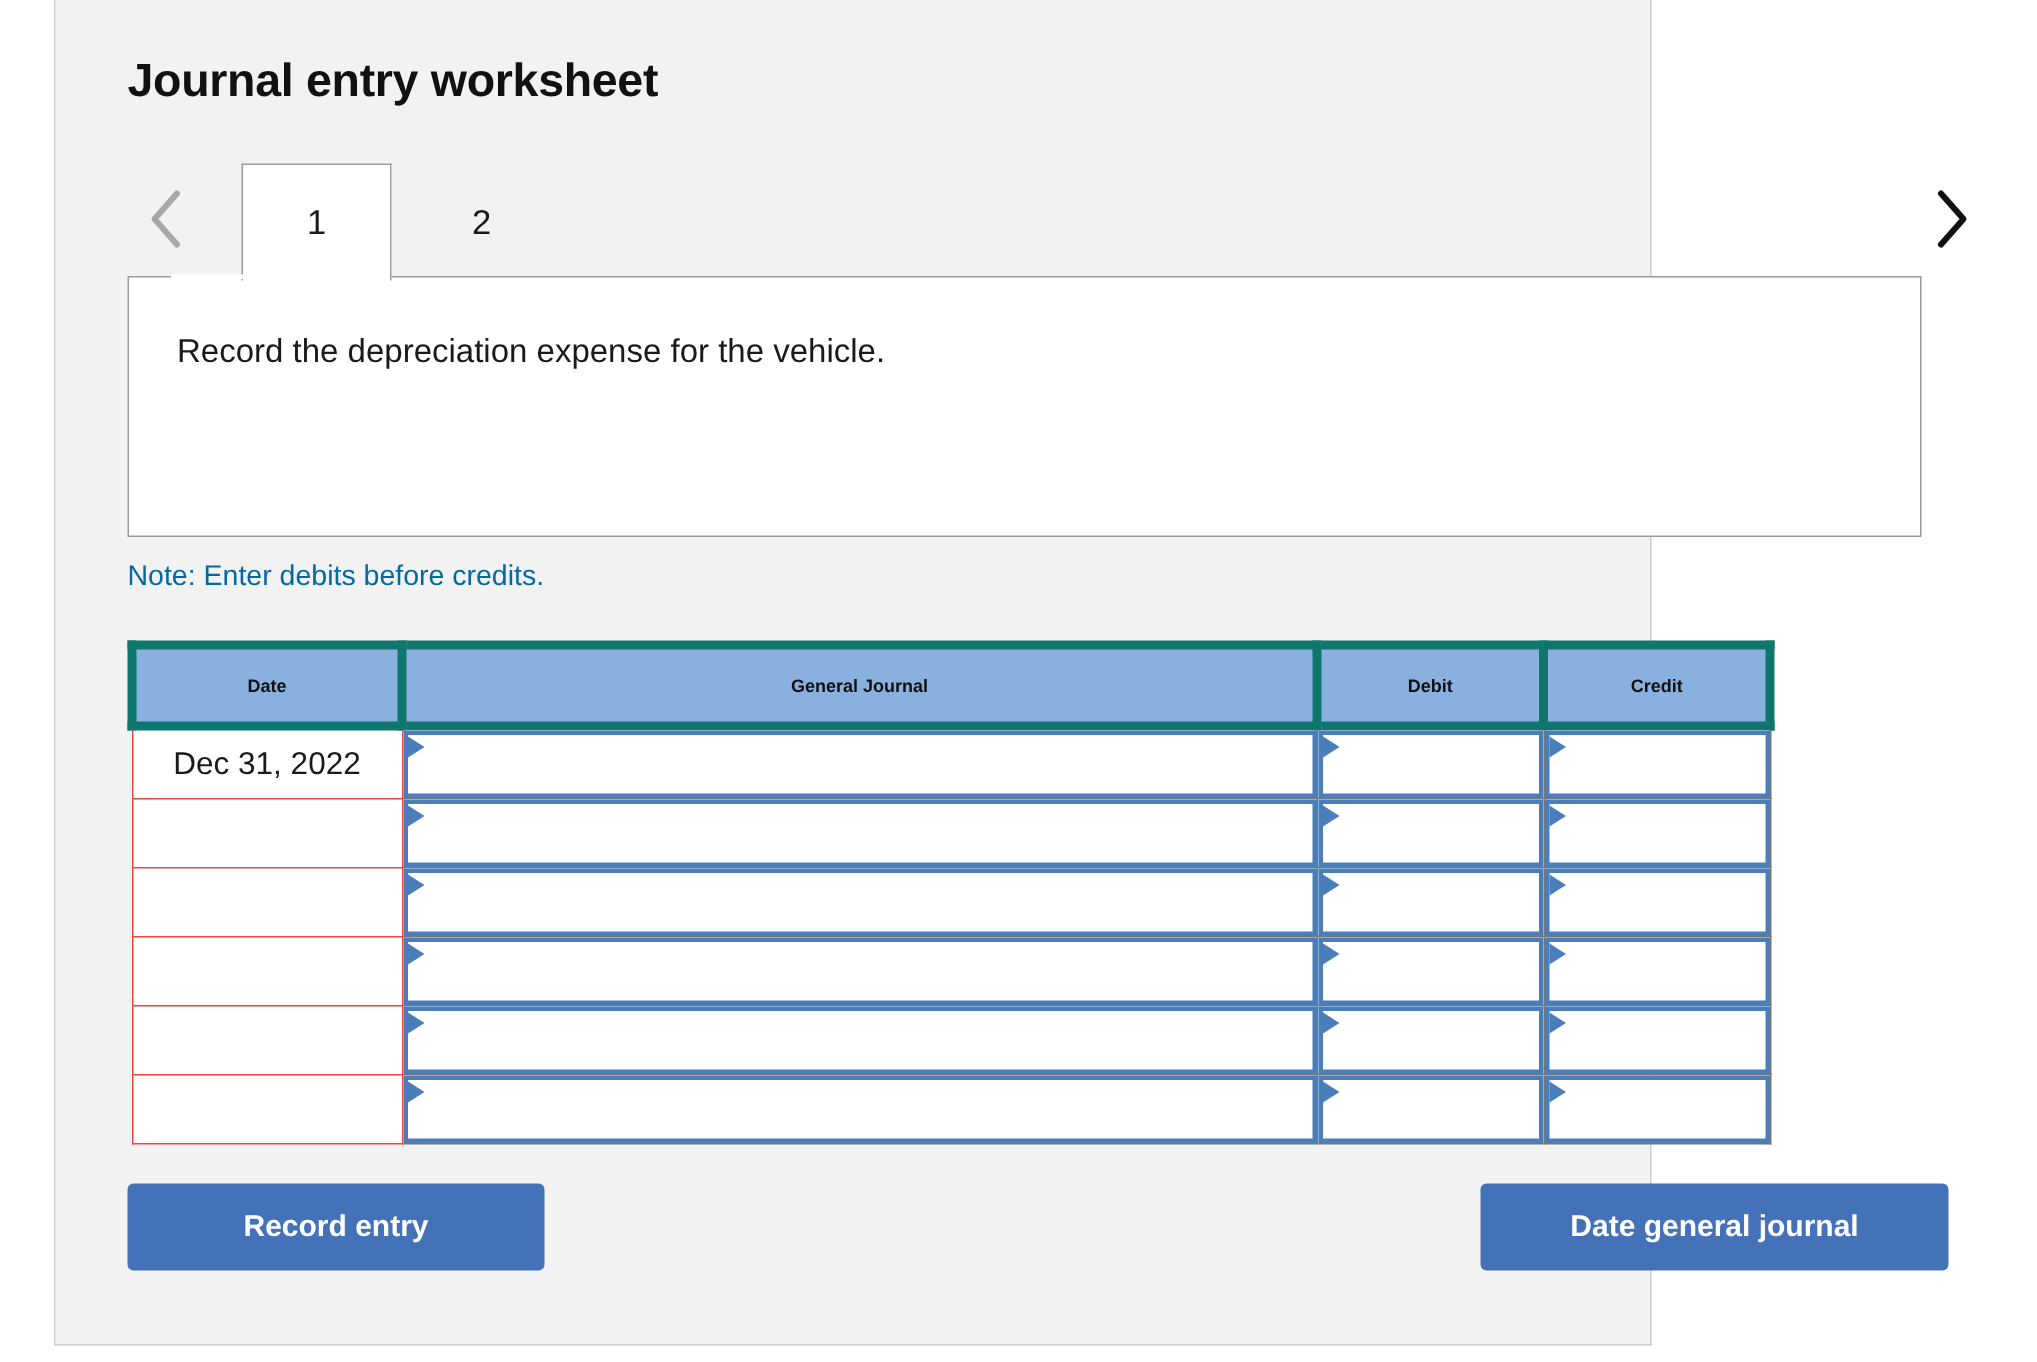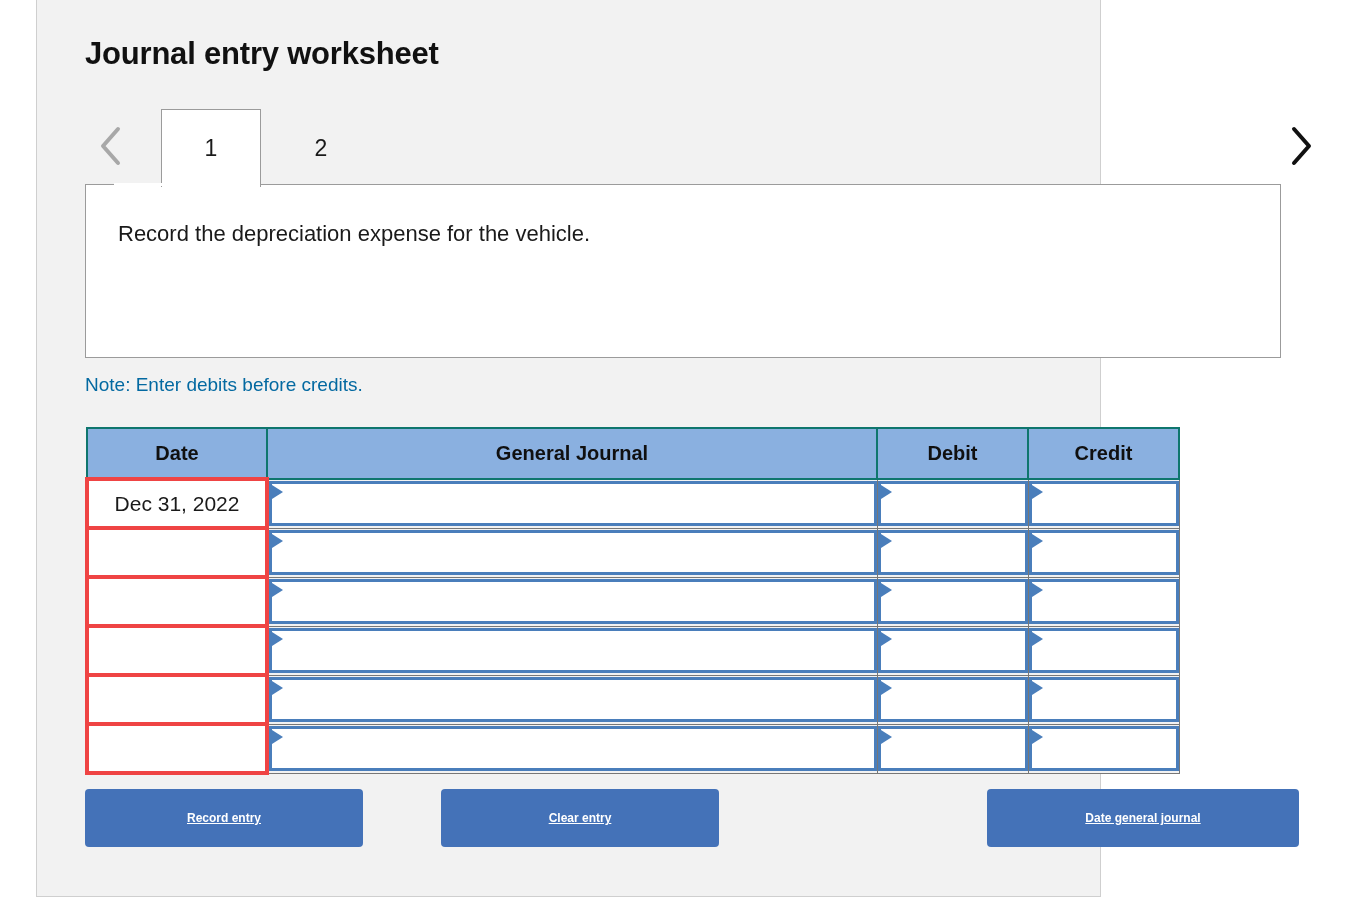--- a/index.html
+++ b/index.html
@@ -129,38 +129,38 @@
   .journal-table {
     position: absolute;
     left: 48px;
     top: 427px;
     width: 1092px;
     border-collapse: collapse;
     table-layout: fixed;
   }
   .journal-table th {
     background: #8ab0e0;
-    border: 2px solid #0f766e;
+    border: 6px solid #0f766e;
     height: 46px;
-    font-size: 20px;
+    font-size: 12px;
     font-weight: bold;
     color: #101010;
     text-align: center;
   }
   .col-date   { width: 180px; }
   .col-gj     { width: 610px; }
   .col-debit  { width: 151px; }
   .col-credit { width: 151px; }
 
   .journal-table td {
     padding: 0;
     height: 45px;
   }
   .cell-date {
-    border: 4px solid #ef4444;
+    border: 1px solid #ef4444;
     background: #ffffff;
     font-size: 21px;
     color: #1a1a1a;
     text-align: center;
     vertical-align: middle;
   }
   .cell-input {
     border: 1px solid #777777;
     background: #f2f2f2;
     padding: 0;
@@ -186,25 +186,24 @@
 
   
   .btn {
     position: absolute;
     height: 58px;
     background: #4472b8;
     border: none;
     border-radius: 4px;
     color: #ffffff;
     font-family: "Liberation Sans", sans-serif;
-    font-size: 12px;
+    font-size: 20px;
     font-weight: bold;
     cursor: pointer;
     padding: 0;
-    text-decoration: underline;
   }
   .btn-record { left: 48px;  top: 789px; width: 278px; }
   .btn-clear  { left: 404px; top: 789px; width: 278px; }
   .btn-view   { left: 950px; top: 789px; width: 312px; }
 </style>
 </head>
 <body>
 
 <div class="worksheet-panel">
 
@@ -387,16 +386,15 @@
             <span class="input-arrow"></span>
             <span></span>
           </div>
         </td>
       </tr>
 
     </tbody>
   </table>
 
   <button class="btn btn-record">Record entry</button>
-  <button class="btn btn-clear">Clear entry</button>
   <button class="btn btn-view">Date general journal</button>
 
 </div>
 
 </body></html>

